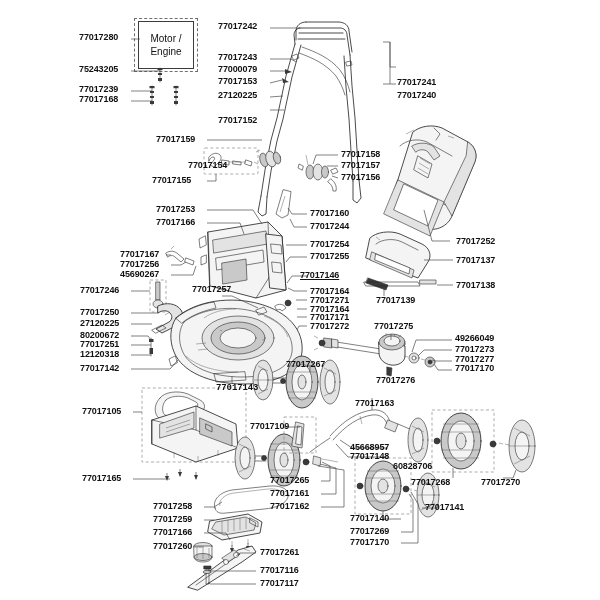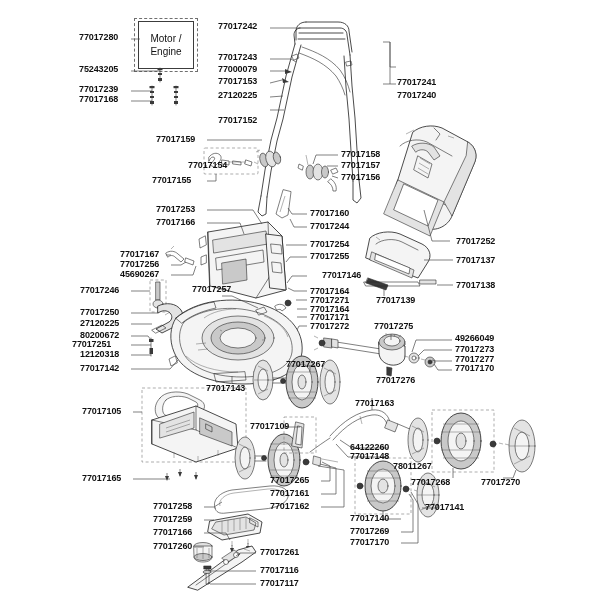--- a/index.html
+++ b/index.html
@@ -556,57 +556,57 @@
   <div class="lbl" style="left:156px;top:217px;">77017166</div>
 
   <div class="lbl" style="left:120px;top:249px;">77017167</div>
   <div class="lbl" style="left:120px;top:259px;">77017256</div>
   <div class="lbl" style="left:120px;top:269px;">45690267</div>
 
   <div class="lbl" style="left:80px;top:285px;">77017246</div>
   <div class="lbl" style="left:80px;top:307px;">77017250</div>
   <div class="lbl" style="left:80px;top:318px;">27120225</div>
   <div class="lbl" style="left:80px;top:330px;">80200672</div>
-  <div class="lbl" style="left:72px;top:339px;">77017251</div>
+  <div class="lbl" style="left:80px;top:339px;">77017251</div>
   <div class="lbl" style="left:80px;top:349px;">12120318</div>
   <div class="lbl" style="left:80px;top:363px;">77017142</div>
 
   <div class="lbl" style="left:192px;top:284px;">77017257</div>
 
   <div class="lbl" style="left:310px;top:239px;">77017254</div>
   <div class="lbl" style="left:310px;top:251px;">77017255</div>
-  <div class="lbl" style="left:322px;top:270px;">77017146</div>
+  <div class="lbl" style="left:300px;top:270px;text-decoration:underline;">77017146</div>
   <div class="lbl" style="left:310px;top:286px;">77017164</div>
   <div class="lbl" style="left:310px;top:295px;">77017271</div>
   <div class="lbl" style="left:310px;top:304px;">77017164</div>
   <div class="lbl" style="left:310px;top:312px;">77017171</div>
   <div class="lbl" style="left:310px;top:321px;">77017272</div>
 
   <div class="lbl" style="left:456px;top:236px;">77017252</div>
   <div class="lbl" style="left:456px;top:255px;">77017137</div>
   <div class="lbl" style="left:456px;top:280px;">77017138</div>
   <div class="lbl" style="left:376px;top:295px;">77017139</div>
 
   <div class="lbl" style="left:374px;top:321px;">77017275</div>
   <div class="lbl" style="left:455px;top:333px;">49266049</div>
   <div class="lbl" style="left:455px;top:344px;">77017273</div>
   <div class="lbl" style="left:455px;top:354px;">77017277</div>
   <div class="lbl" style="left:455px;top:363px;">77017170</div>
   <div class="lbl" style="left:376px;top:375px;">77017276</div>
 
   <div class="lbl" style="left:286px;top:359px;">77017267</div>
-  <div class="lbl" style="left:206px;top:383px;">77017143</div>
+  <div class="lbl" style="left:216px;top:383px;font-family:Liberation Mono, monospace;">77017143</div>
   <div class="lbl" style="left:355px;top:398px;">77017163</div>
 
   <div class="lbl" style="left:82px;top:406px;">77017105</div>
   <div class="lbl" style="left:250px;top:421px;">77017109</div>
 
-  <div class="lbl" style="left:350px;top:442px;">64122260</div>
+  <div class="lbl" style="left:350px;top:442px;">45668957</div>
   <div class="lbl" style="left:350px;top:451px;">77017148</div>
-  <div class="lbl" style="left:393px;top:461px;">78011267</div>
+  <div class="lbl" style="left:393px;top:461px;">60828706</div>
   <div class="lbl" style="left:411px;top:477px;">77017268</div>
   <div class="lbl" style="left:481px;top:477px;">77017270</div>
   <div class="lbl" style="left:425px;top:502px;">77017141</div>
 
   <div class="lbl" style="left:82px;top:473px;">77017165</div>
   <div class="lbl" style="left:270px;top:475px;">77017265</div>
   <div class="lbl" style="left:270px;top:488px;">77017161</div>
   <div class="lbl" style="left:270px;top:501px;">77017162</div>
 
   <div class="lbl" style="left:153px;top:501px;">77017258</div>

